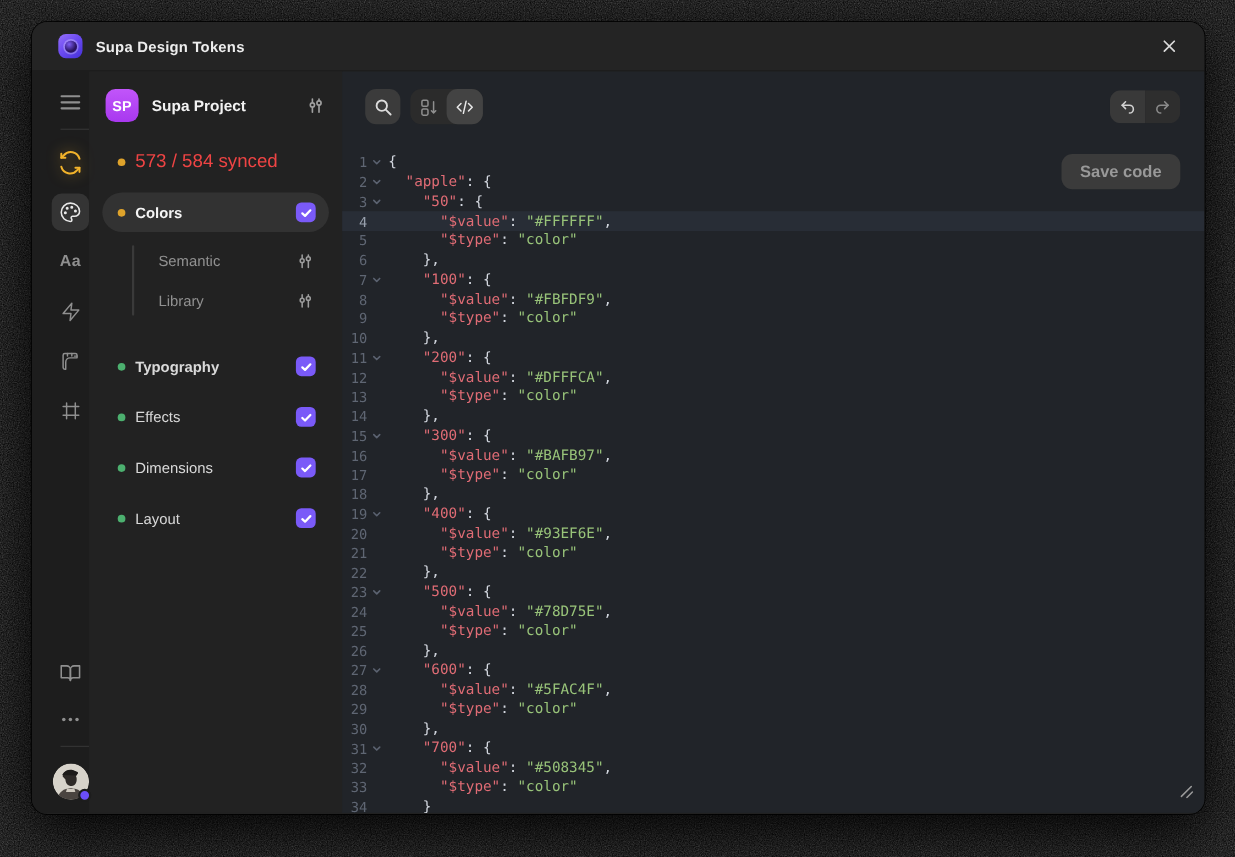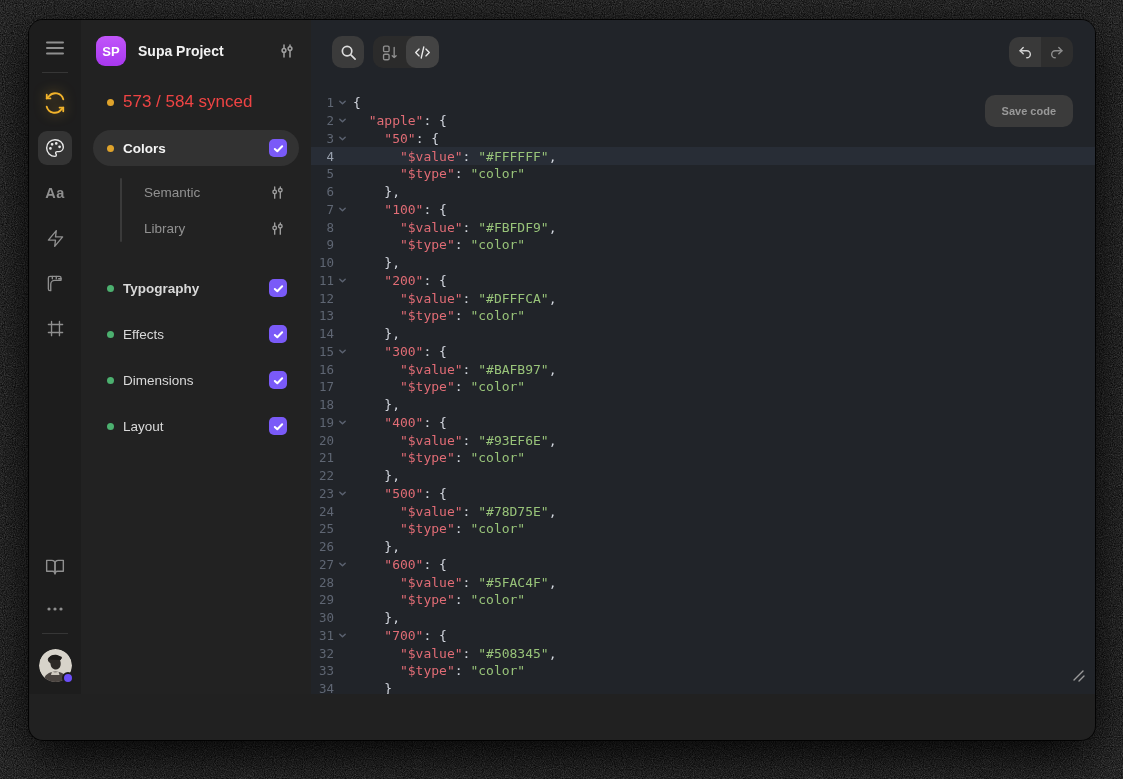--- a/index.html
+++ b/index.html
@@ -22,21 +22,21 @@
     background:radial-gradient(circle at 35% 30%, #7d5cf5 0%, #2a1460 60%);
     box-shadow:0 0 0 1.5px rgba(255,255,255,.28); }
   .win-title { color:#ededed; font-size:13.5px; font-weight:bold; margin-left:12px; letter-spacing:.2px; }
   .close-btn { margin-left:auto; width:28px; height:28px; display:flex; align-items:center;
     justify-content:center; cursor:pointer; border-radius:6px; }
 
   .content { display:flex; height:674px; }
 
   
   .rail { width:52px; flex:0 0 52px; background:#1d1d1d; display:flex; flex-direction:column;
-    align-items:center; padding:14px 0 12px; }
+    align-items:flex-end; padding:14px 0 12px; }
   .rail-btn { width:34px; height:34px; display:flex; align-items:center; justify-content:center;
     border-radius:9px; color:#8f8f8f; margin-bottom:11px; cursor:pointer; }
   .rail-btn.small { height:28px; margin-bottom:8px; }
   .rail-btn.active { background:#343434; color:#e8e8e8; }
   .rail-btn.sync { color:#f2b32b; filter:drop-shadow(0 0 6px rgba(242,179,43,.55)); }
   .rail-divider { width:26px; height:1px; background:#363636; margin:2px 0 13px; }
   .rail-spacer { flex:1; }
   .rail-aa { font-size:14.5px; font-weight:bold; letter-spacing:.5px; }
   .rail-dots { color:#8f8f8f; font-size:15px; letter-spacing:2px; margin-bottom:10px; }
   .avatar-wrap { position:relative; width:33px; height:33px; margin-top:2px; cursor:pointer; }
@@ -87,21 +87,21 @@
     justify-content:center; color:#8f8f8f; cursor:pointer; }
   .seg-btn.active { background:#434343; color:#e8e8e8; }
 
   .history { position:absolute; top:17px; right:22px; display:flex; border-radius:10px;
     overflow:hidden; z-index:5; }
   .hist-btn { width:32px; height:30px; display:flex; align-items:center; justify-content:center; cursor:pointer; }
   .hist-btn.undo { background:#393939; color:#d2d2d2; }
   .hist-btn.redo { background:#2e2e2e; color:#8c8c8c; }
 
   .save-btn { position:absolute; top:75px; right:22px; height:32px; padding:0 17px;
-    border-radius:10px; background:#3b3b3b; color:#999999; font-size:11px; font-weight:bold;
+    border-radius:10px; background:#3b3b3b; color:#999999; font-size:15px; font-weight:bold;
     display:flex; align-items:center; cursor:pointer; z-index:5;
     font-family:"Liberation Sans", sans-serif; border:none; }
 
   .code { position:absolute; top:74px; left:0; right:0; bottom:0; overflow:hidden;
     font-family:"DejaVu Sans Mono", monospace; font-size:13px; }
   .line { display:flex; align-items:center; height:17.75px; }
   .line.hl { background:#282d36; }
   .gutter { flex:0 0 38px; display:flex; align-items:center; justify-content:flex-end; }
   .num { color:#5f6673; min-width:18px; text-align:right; font-size:12.5px; }
   .line.hl .num { color:#98a0ad; }
@@ -120,20 +120,31 @@
   <filter id="n">
       <feTurbulence type="fractalNoise" baseFrequency="0.9" numOctaves="2" stitchTiles="stitch"></feTurbulence>
       <feColorMatrix type="saturate" values="0"></feColorMatrix>
     </filter>
   <rect width="100%" height="100%" fill="#000"></rect>
   <rect width="100%" height="100%" filter="url(#n)" opacity="0.42"></rect>
 </svg>
 
 <div class="window">
 
+  <div class="titlebar">
+    <div class="app-icon">
+        <div class="core"></div>
+      </div>
+    <div class="win-title">Supa Design Tokens</div>
+    <div class="close-btn">
+      <svg width="16" height="16" viewBox="0 0 16 16" fill="none" stroke="#d9d9d9" stroke-width="1.6" stroke-linecap="round">
+          <path d="M3.5 3.5l9 9M12.5 3.5l-9 9"></path>
+        </svg>
+    </div>
+  </div>
 
   <div class="content">
 
     <div class="rail">
       <div class="rail-btn small">
         <svg width="20" height="16" viewBox="0 0 20 16" fill="none" stroke="currentColor" stroke-width="2" stroke-linecap="round">
             <path d="M2 2.5h16M2 8h16M2 13.5h16"></path>
           </svg>
       </div>
       <div class="rail-divider"></div>

